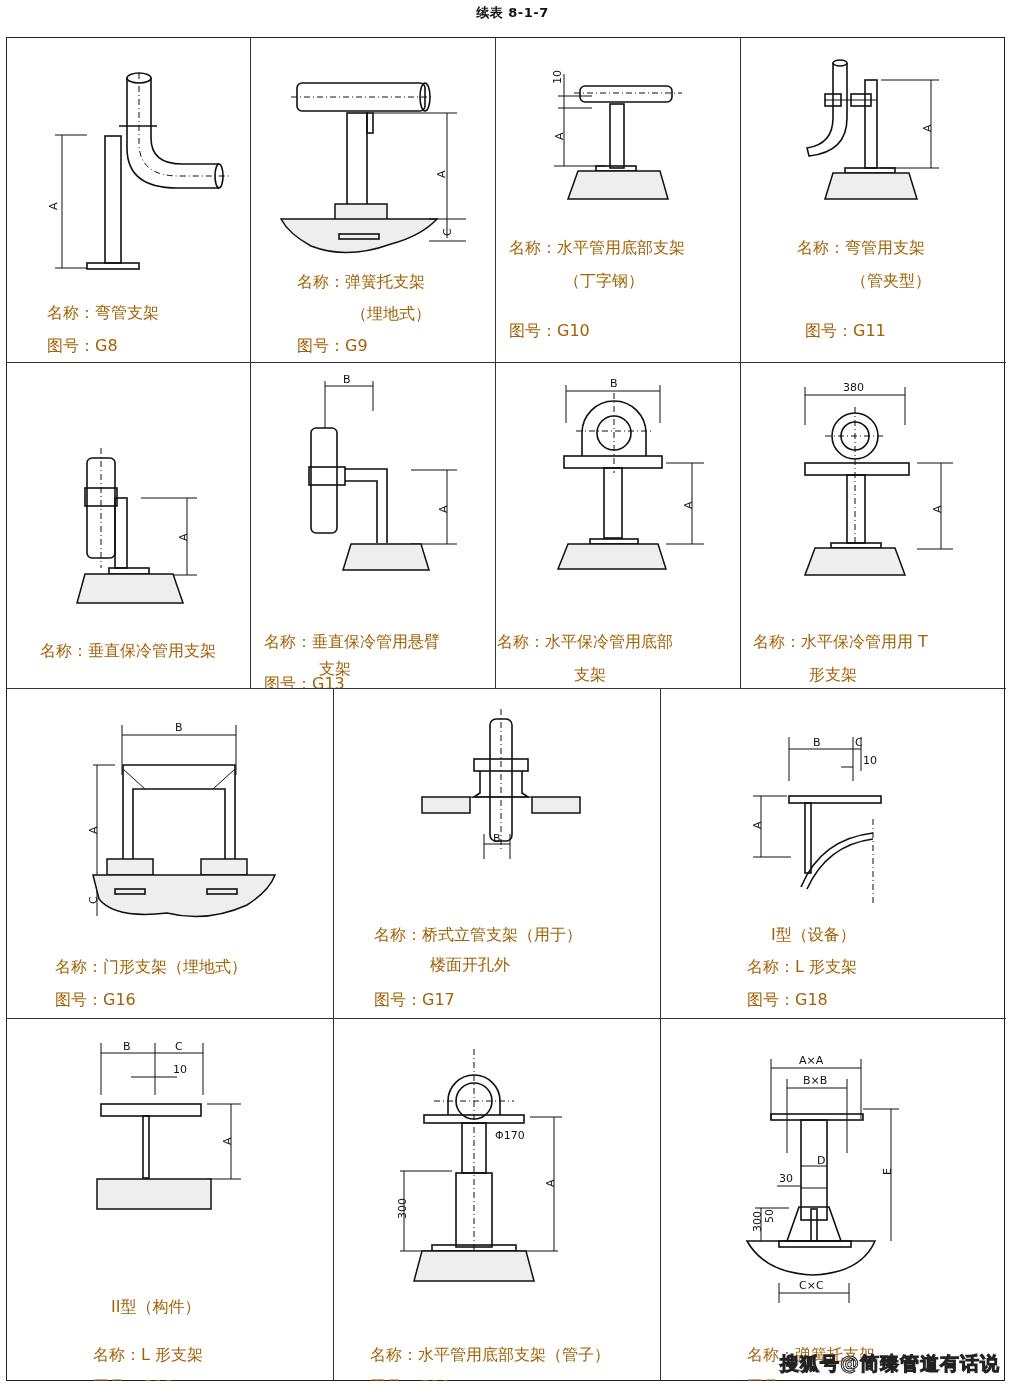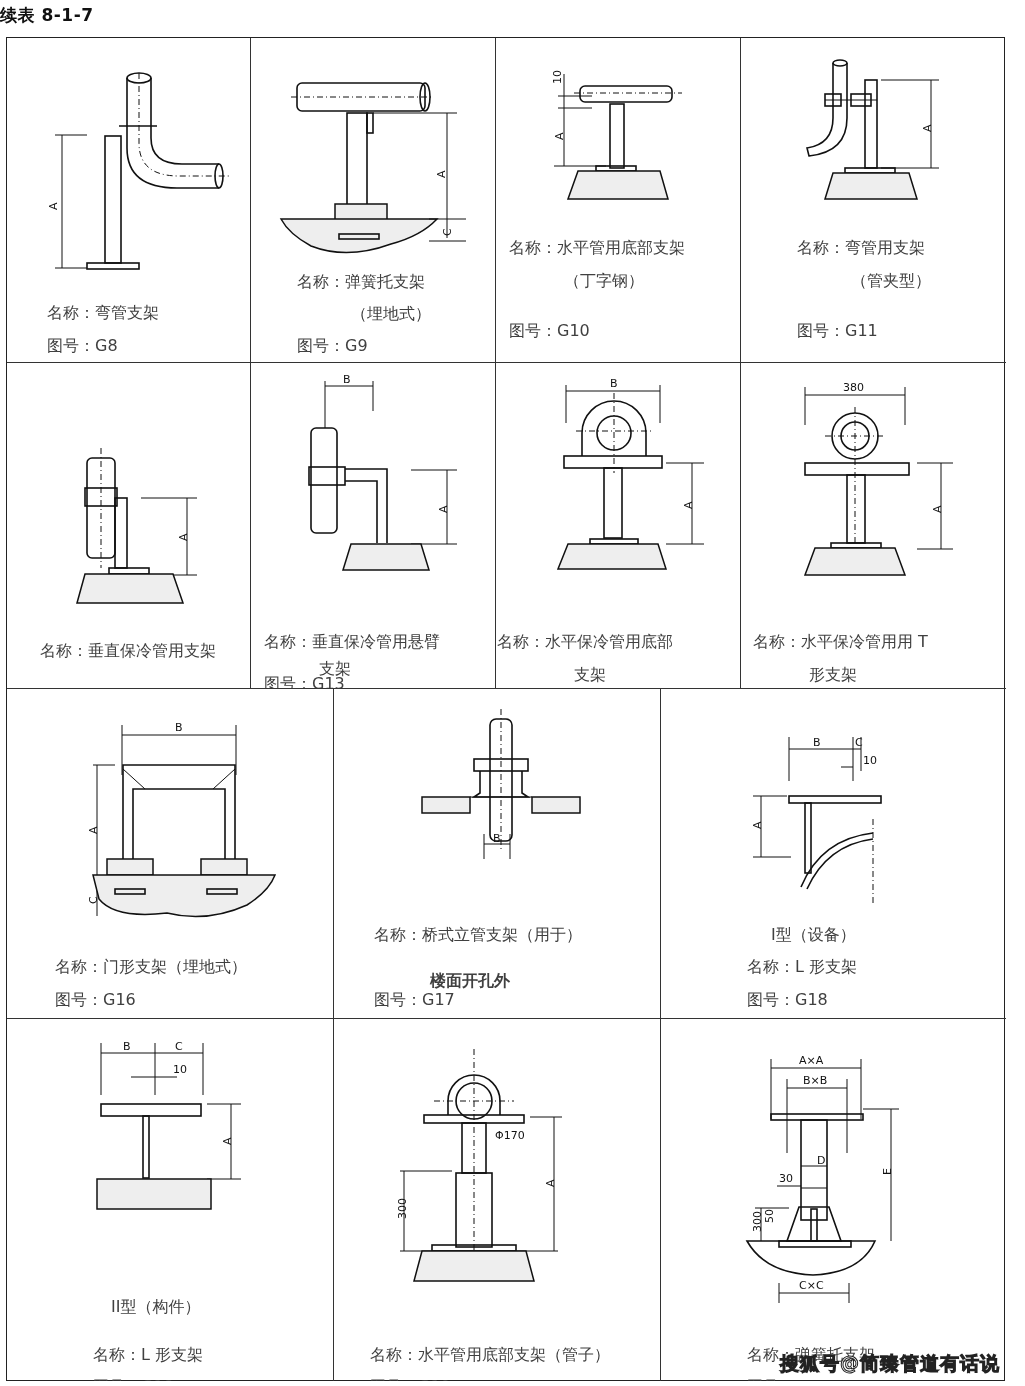--- a/index.html
+++ b/index.html
@@ -1,22 +1,22 @@
 <!DOCTYPE html>
 <html><head>
 <meta charset="utf-8">
 <style>
   html,body{margin:0;padding:0;background:#fff;}
   body{width:1025px;height:1386px;position:relative;overflow:hidden;font-family:"DejaVu Sans","Liberation Sans",sans-serif;color:#111;}
-  .title{position:absolute;left:0;top:4px;width:1025px;font-size:17px;font-weight:bold;letter-spacing:0.5px;}
+  .title{position:absolute;left:0;top:4px;width:1025px;text-align:center;font-size:13px;font-weight:bold;letter-spacing:0.5px;}
   .grid{position:absolute;border:1.5px solid #222;box-sizing:border-box;}
   .cell{position:absolute;box-sizing:border-box;border-right:1.5px solid #333;border-bottom:1.5px solid #333;overflow:hidden;}
   .cell.last{border-right:none;}
   .cell.bottom{border-bottom:none;}
-  .lbl{position:absolute;font-size:16px;white-space:nowrap;color:#404040;}
+  .lbl{position:absolute;font-size:16px;white-space:nowrap;color:#a16207;}
   svg{position:absolute;left:0;top:0;}
   svg .s{stroke:#111;stroke-width:1.6;fill:none;}
   svg .t{stroke:#111;stroke-width:1;fill:none;}
   svg .d{stroke:#111;stroke-width:1;fill:none;stroke-dasharray:6 3 1 3;}
   svg .c{fill:#eee;stroke:#111;stroke-width:1.5;}
   svg text{font-family:"DejaVu Sans",sans-serif;font-size:11px;fill:#111;}
   .wm{position:absolute;left:780px;top:1351px;font-size:19px;font-weight:bold;color:#fff;-webkit-text-stroke:1px #222;letter-spacing:1px;text-align:center;}
 </style>
 </head>
 <body>
@@ -95,21 +95,21 @@
       <rect class="s" x="124" y="42" width="12" height="88"></rect>
       <line class="t" x1="140" y1="42" x2="198" y2="42"></line>
       <line class="t" x1="140" y1="130" x2="198" y2="130"></line>
       <line class="t" x1="190" y1="42" x2="190" y2="130"></line>
       <text x="182" y="94" transform="rotate(-90 186 90)">A</text>
       <rect class="s" x="104" y="130" width="50" height="5"></rect>
       <path class="c" d="M92 135 L168 135 L176 161 L84 161Z"></path>
     </svg>
     <div class="lbl" style="left:56px;top:200px;">名称：弯管用支架</div>
     <div class="lbl" style="left:110px;top:233px;">（管夹型）</div>
-    <div class="lbl" style="left:56px;top:283px;">图号：G11</div>
+    <div class="lbl" style="left:64px;top:283px;">图号：G11</div>
   </div>
 
   <div class="cell" style="left:0;top:325px;width:244px;height:326px;">
     <svg width="244" height="326">
       <rect class="s" x="80" y="95" width="28" height="100" rx="5"></rect>
       <line class="d" x1="94" y1="85" x2="94" y2="205"></line>
       <rect class="s" x="78" y="125" width="32" height="18"></rect>
       <rect class="s" x="108" y="135" width="12" height="70"></rect>
       <line class="t" x1="134" y1="135" x2="190" y2="135"></line>
       <line class="t" x1="134" y1="212" x2="190" y2="212"></line>
@@ -224,21 +224,21 @@
       <path class="s" d="M146 82 L146 104 L140 108 L194 108 L188 104 L188 82"></path>
       <rect class="c" x="88" y="108" width="48" height="16"></rect>
       <rect class="c" x="198" y="108" width="48" height="16"></rect>
       <line class="t" x1="136" y1="108" x2="198" y2="108"></line>
       <line class="t" x1="150" y1="155" x2="176" y2="155"></line>
       <line class="t" x1="150" y1="145" x2="150" y2="170"></line>
         <line class="t" x1="176" y1="145" x2="176" y2="170"></line>
       <text x="159" y="153">B</text>
     </svg>
     <div class="lbl" style="left:40px;top:236px;">名称：桥式立管支架（用于）</div>
-    <div class="lbl" style="left:96px;top:282px;font-weight:bold;">楼面开孔外</div>
+    <div class="lbl" style="left:96px;top:266px;">楼面开孔外</div>
     <div class="lbl" style="left:40px;top:301px;">图号：G17</div>
   </div>
 
   <div class="cell last" style="left:654px;top:651px;width:345px;height:330px;">
     <svg width="345" height="330">
       <line class="t" x1="128" y1="60" x2="200" y2="60"></line>
       <line class="t" x1="128" y1="48" x2="128" y2="92"></line>
       <line class="t" x1="192" y1="48" x2="192" y2="92"></line>
       <line class="t" x1="200" y1="48" x2="200" y2="82"></line>
       <text x="152" y="57">B</text>

